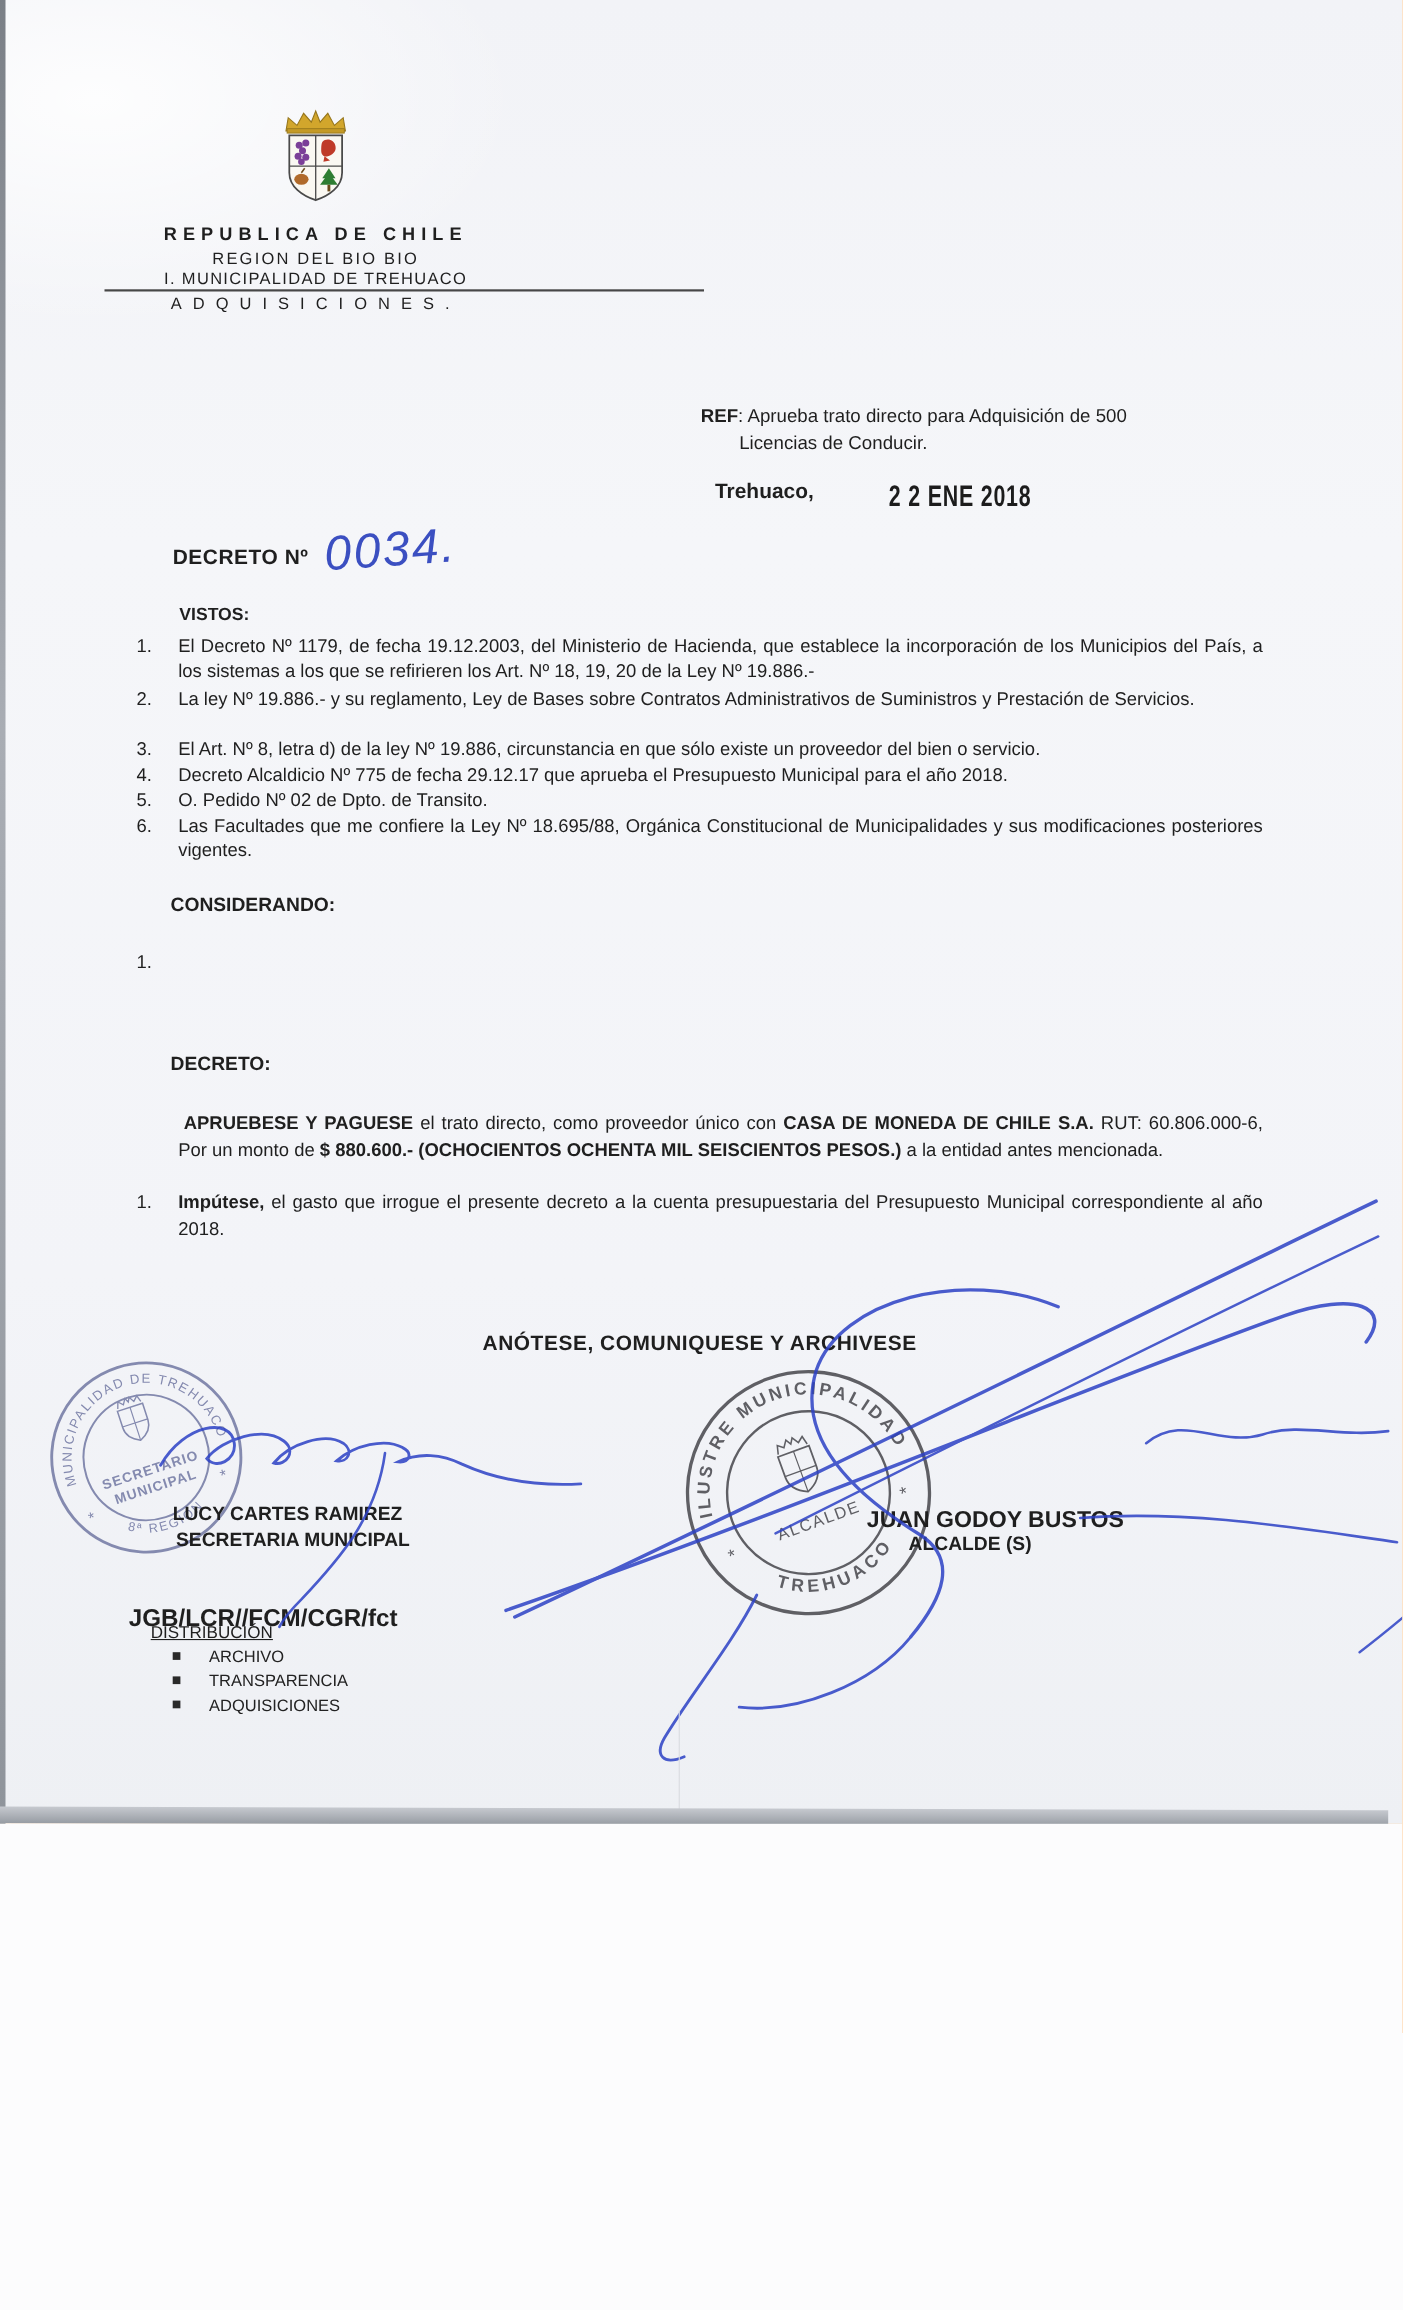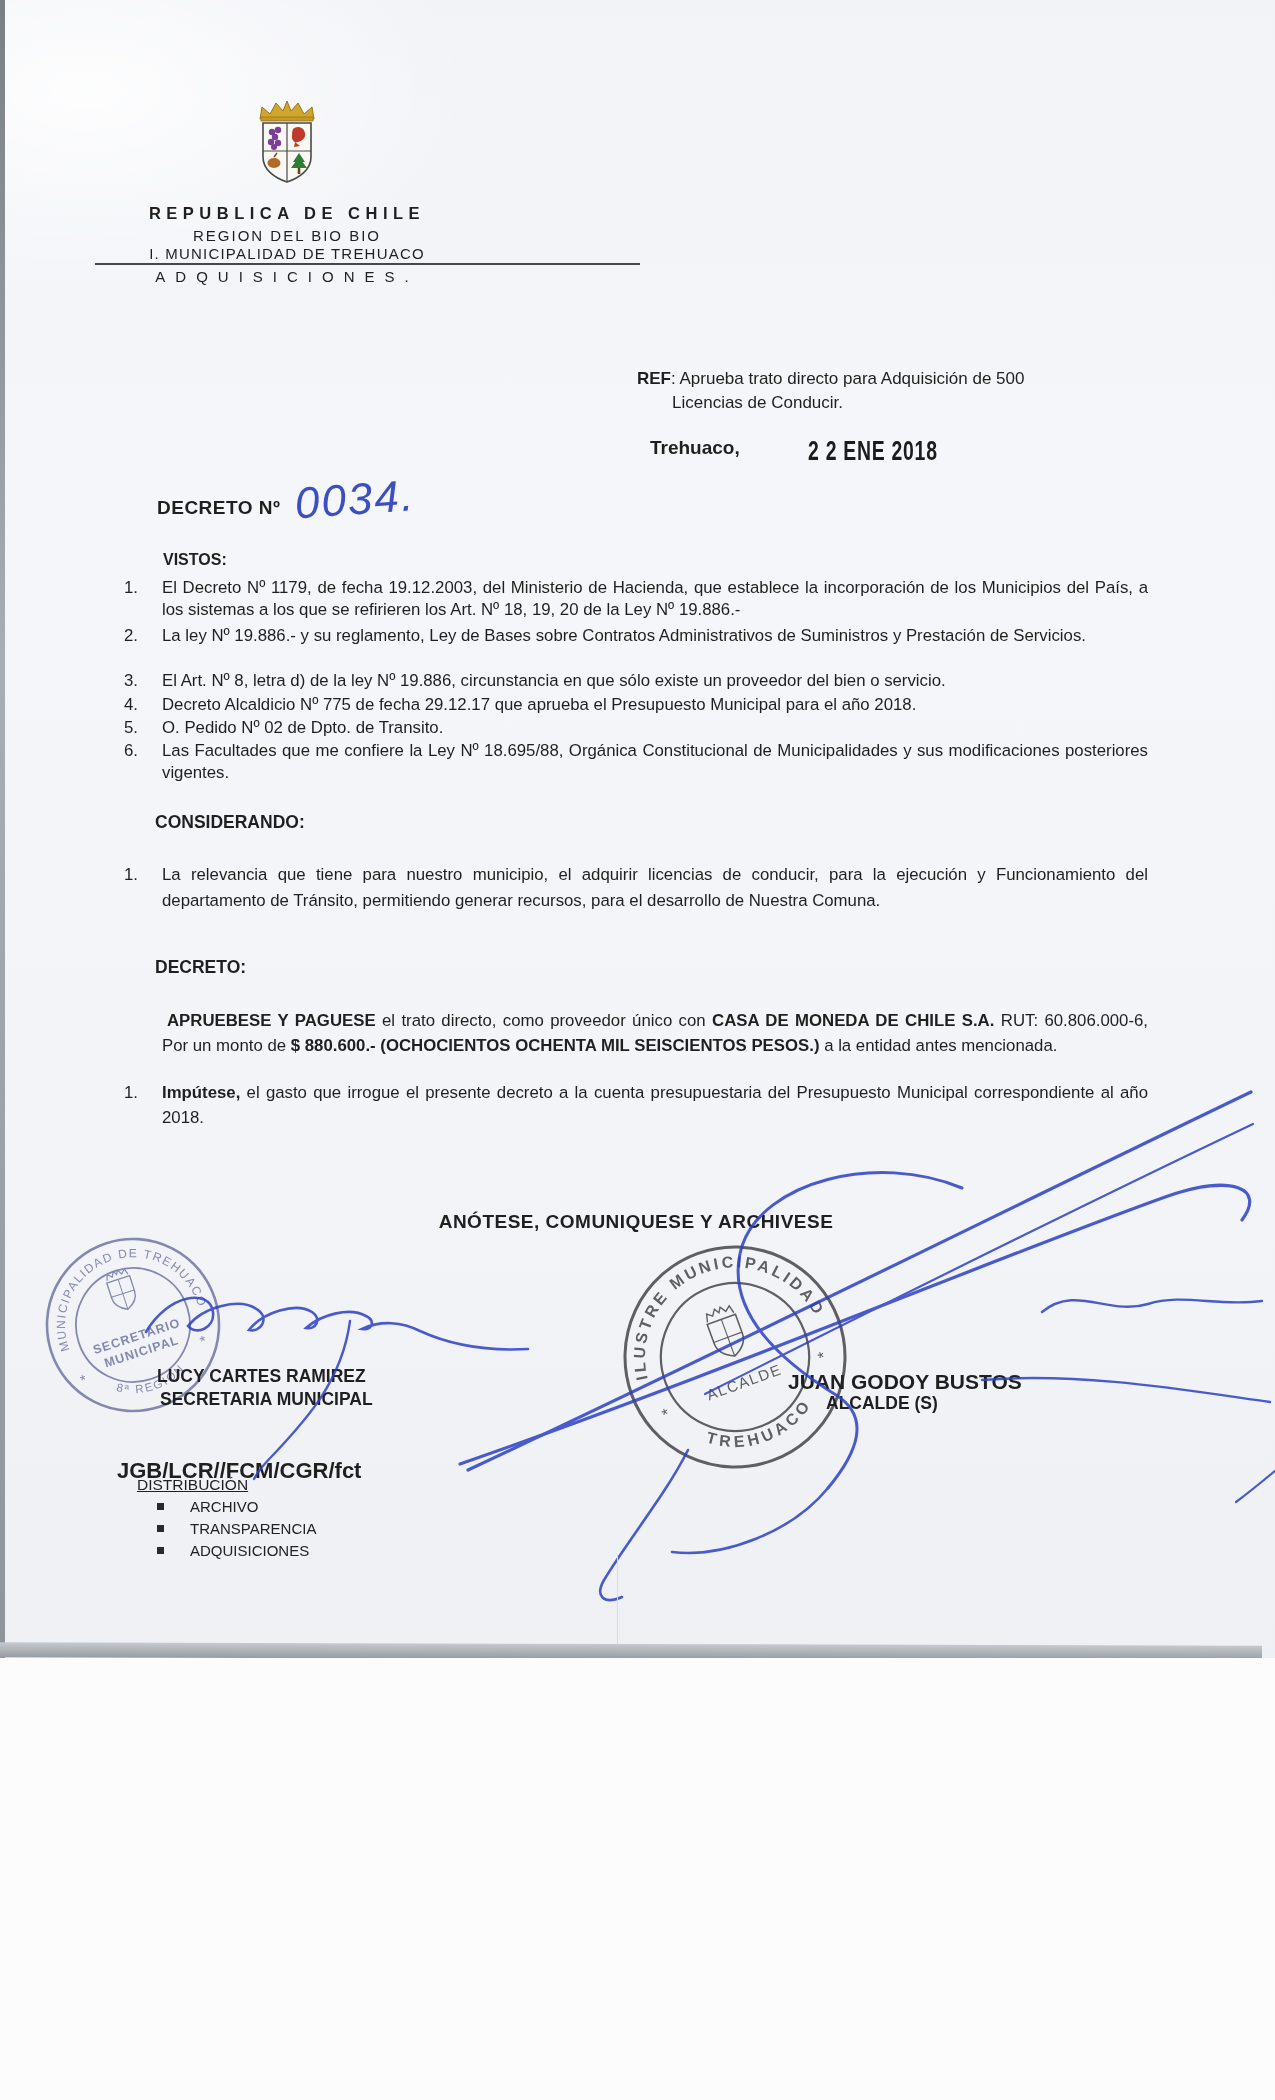--- a/index.html
+++ b/index.html
@@ -101,21 +101,20 @@
     <span>O. Pedido Nº 02 de Dpto. de Transito.</span>
   </div>
   <div class="li just" style="left:124px;top:740px;width:1024px;line-height:22px;">
     <span class="num">6.</span>
     <span>Las Facultades que me confiere la Ley Nº 18.695/88, Orgánica Constitucional de Municipalidades y sus modificaciones posteriores vigentes.</span>
   </div>
 
   <div class="abs b doc" style="left:155px;top:812px;font-size:17.5px;">CONSIDERANDO:</div>
   <div class="li just" style="left:124px;top:862px;width:1024px;line-height:26px;">
     <span class="num">1.</span>
-    <span>La relevancia que tiene para nuestro municipio, el adquirir licencias de conducir, para la ejecución y Funcionamiento del departamento de Tránsito, permitiendo generar recursos, para el desarrollo de Nuestra Comuna.</span>
   </div>
 
   <div class="abs b doc" style="left:155px;top:957px;font-size:17.5px;">DECRETO:</div>
   <div class="abs just doc" style="left:162px;top:1008px;width:986px;font-size:16.8px;line-height:25px;text-indent:5px;">
     <span class="b">APRUEBESE Y PAGUESE</span><span> el trato directo, como proveedor único con </span><span class="b">CASA DE MONEDA DE CHILE S.A.</span><span> RUT: 60.806.000-6, Por un monto de </span><span class="b">$ 880.600.- (OCHOCIENTOS OCHENTA MIL SEISCIENTOS PESOS.)</span><span> a la entidad antes mencionada.</span>
   </div>
   <div class="li just" style="left:124px;top:1080px;width:1024px;line-height:25px;">
     <span class="num">1.</span>
     <span class="b">Impútese,</span><span> el gasto que irrogue el presente decreto a la cuenta presupuestaria del Presupuesto Municipal correspondiente al año 2018.</span>
   </div>

